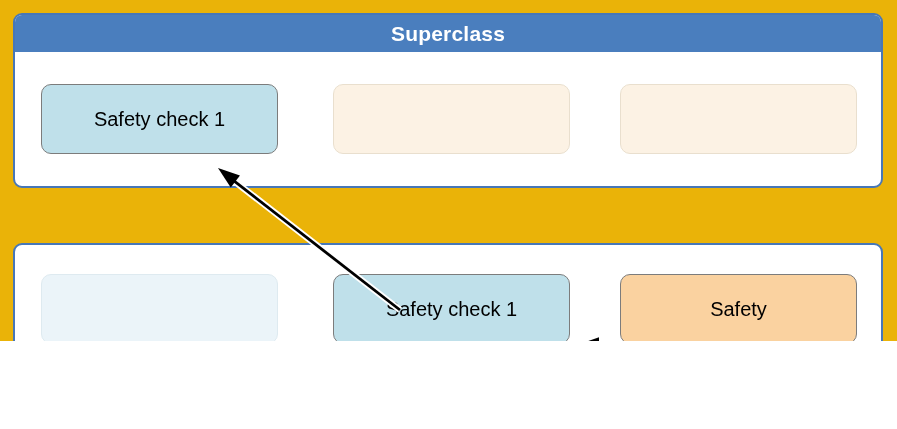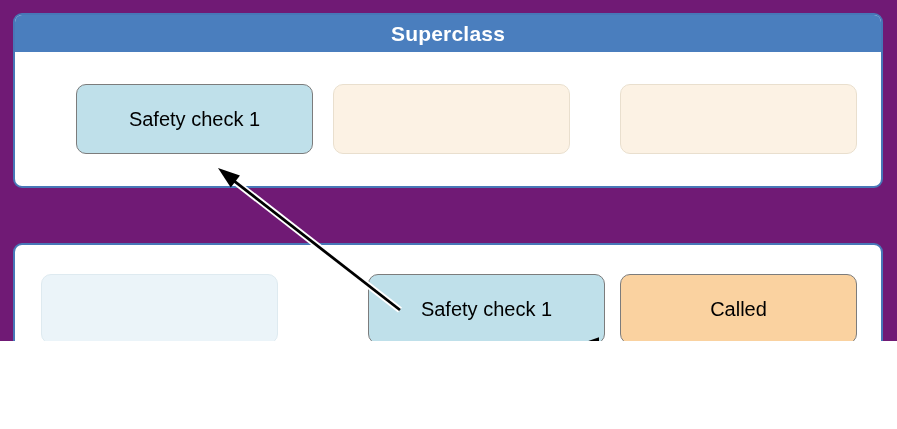--- a/index.html
+++ b/index.html
@@ -1,20 +1,20 @@
 <!DOCTYPE html>
 <html style="--header-blue: #4A7EBE; --container-border: #4777B7; --highlight-fill: #BFE0EA; --highlight-border: #7C7C7C; --cream-fill: #FCF2E4; --cream-border: #E9DFCE; --pale-fill: #EBF4F9; --pale-border: #DEEAF0; --called-fill: #FAD2A0; --called-border: #7C7C7C; --arrow-color: #000000; --header-text-color: #FFFFFF; --label-text-color: #000000;"><head>
 <meta charset="utf-8">
 <style>
   html, body { margin: 0; padding: 0; background: #ffffff; }
   .canvas {
     position: relative;
     width: 897px;
     height: 341px;
-    background: #701a75;
+    background: #eab308;
     font-family: "Liberation Sans", sans-serif;
     overflow: hidden;
   }
   .container {
     position: absolute;
     left: 13px;
     width: 870px;
     height: 175px;
     box-sizing: border-box;
     background: #ffffff;
@@ -49,21 +49,20 @@
     color: var(--label-text-color, #000000);
   }
   .superclass .node { top: 32px; }
   .subclass   .node { top: 29px; }
   .node.pos-1 { left: 26px; }
   .node.pos-2 { left: 318px; }
   .node.pos-3 { left: 605px; }
   .node.highlight {
     background: var(--highlight-fill, #BFE0EA);
     border: 1.6px solid var(--highlight-border, #7C7C7C);
-    margin-left: 35px;
   }
   .node.cream {
     background: var(--cream-fill, #FCF2E4);
     border: 1px solid var(--cream-border, #E9DFCE);
   }
   .node.pale {
     background: var(--pale-fill, #EBF4F9);
     border: 1px solid var(--pale-border, #DEEAF0);
   }
   .node.called {
@@ -101,21 +100,21 @@
 
   <section class="container subclass">
     <div class="body">
       <div class="node pale pos-1">
         <span></span>
       </div>
       <div class="node highlight pos-2">
         <span>Safety check 1</span>
       </div>
       <div class="node called pos-3">
-        <span>Called</span>
+        <span>Safety</span>
       </div>
     </div>
   </section>
 
   <svg class="arrows" viewBox="0 0 897 429" xmlns="http://www.w3.org/2000/svg">
 
     <g>
       <line x1="400" y1="310" x2="227" y2="175.5" stroke="#ffffff" stroke-width="6.5"></line>
       <line x1="400" y1="310" x2="233" y2="180.2" stroke="#000000" stroke-width="2.8"></line>
       <polygon points="218,168 239.96,175.62 230.74,187.44" fill="#000000"></polygon>

